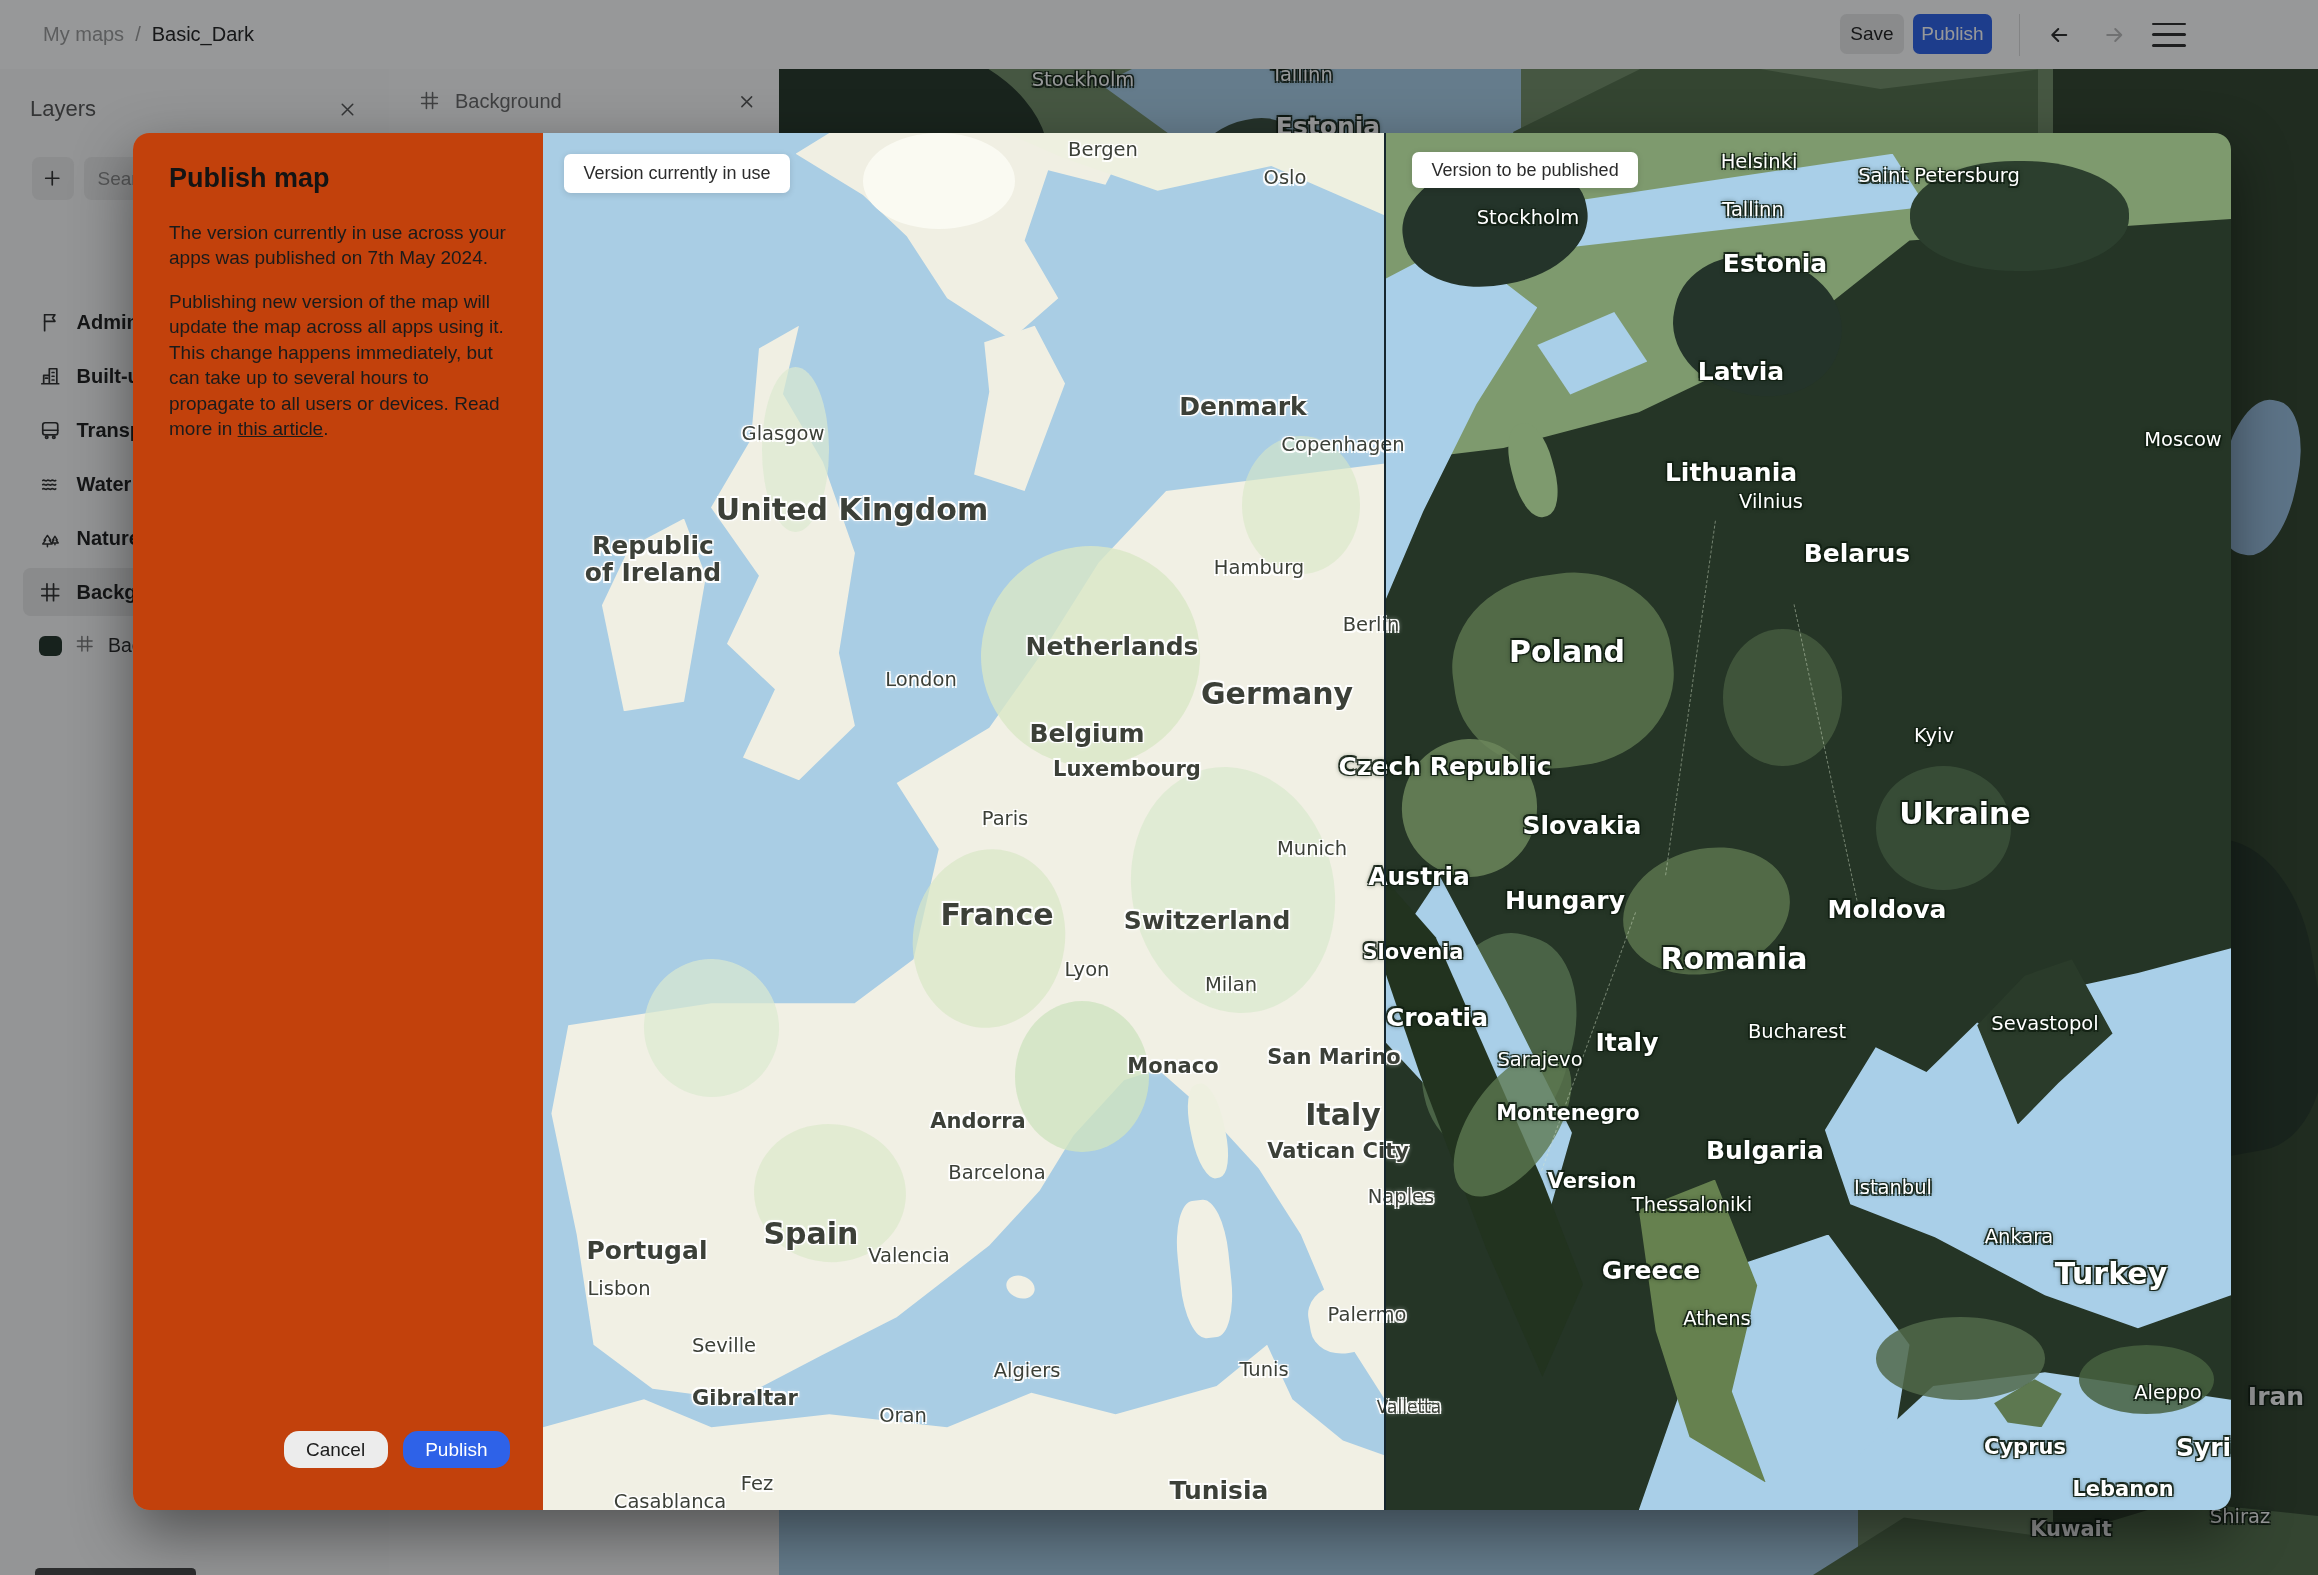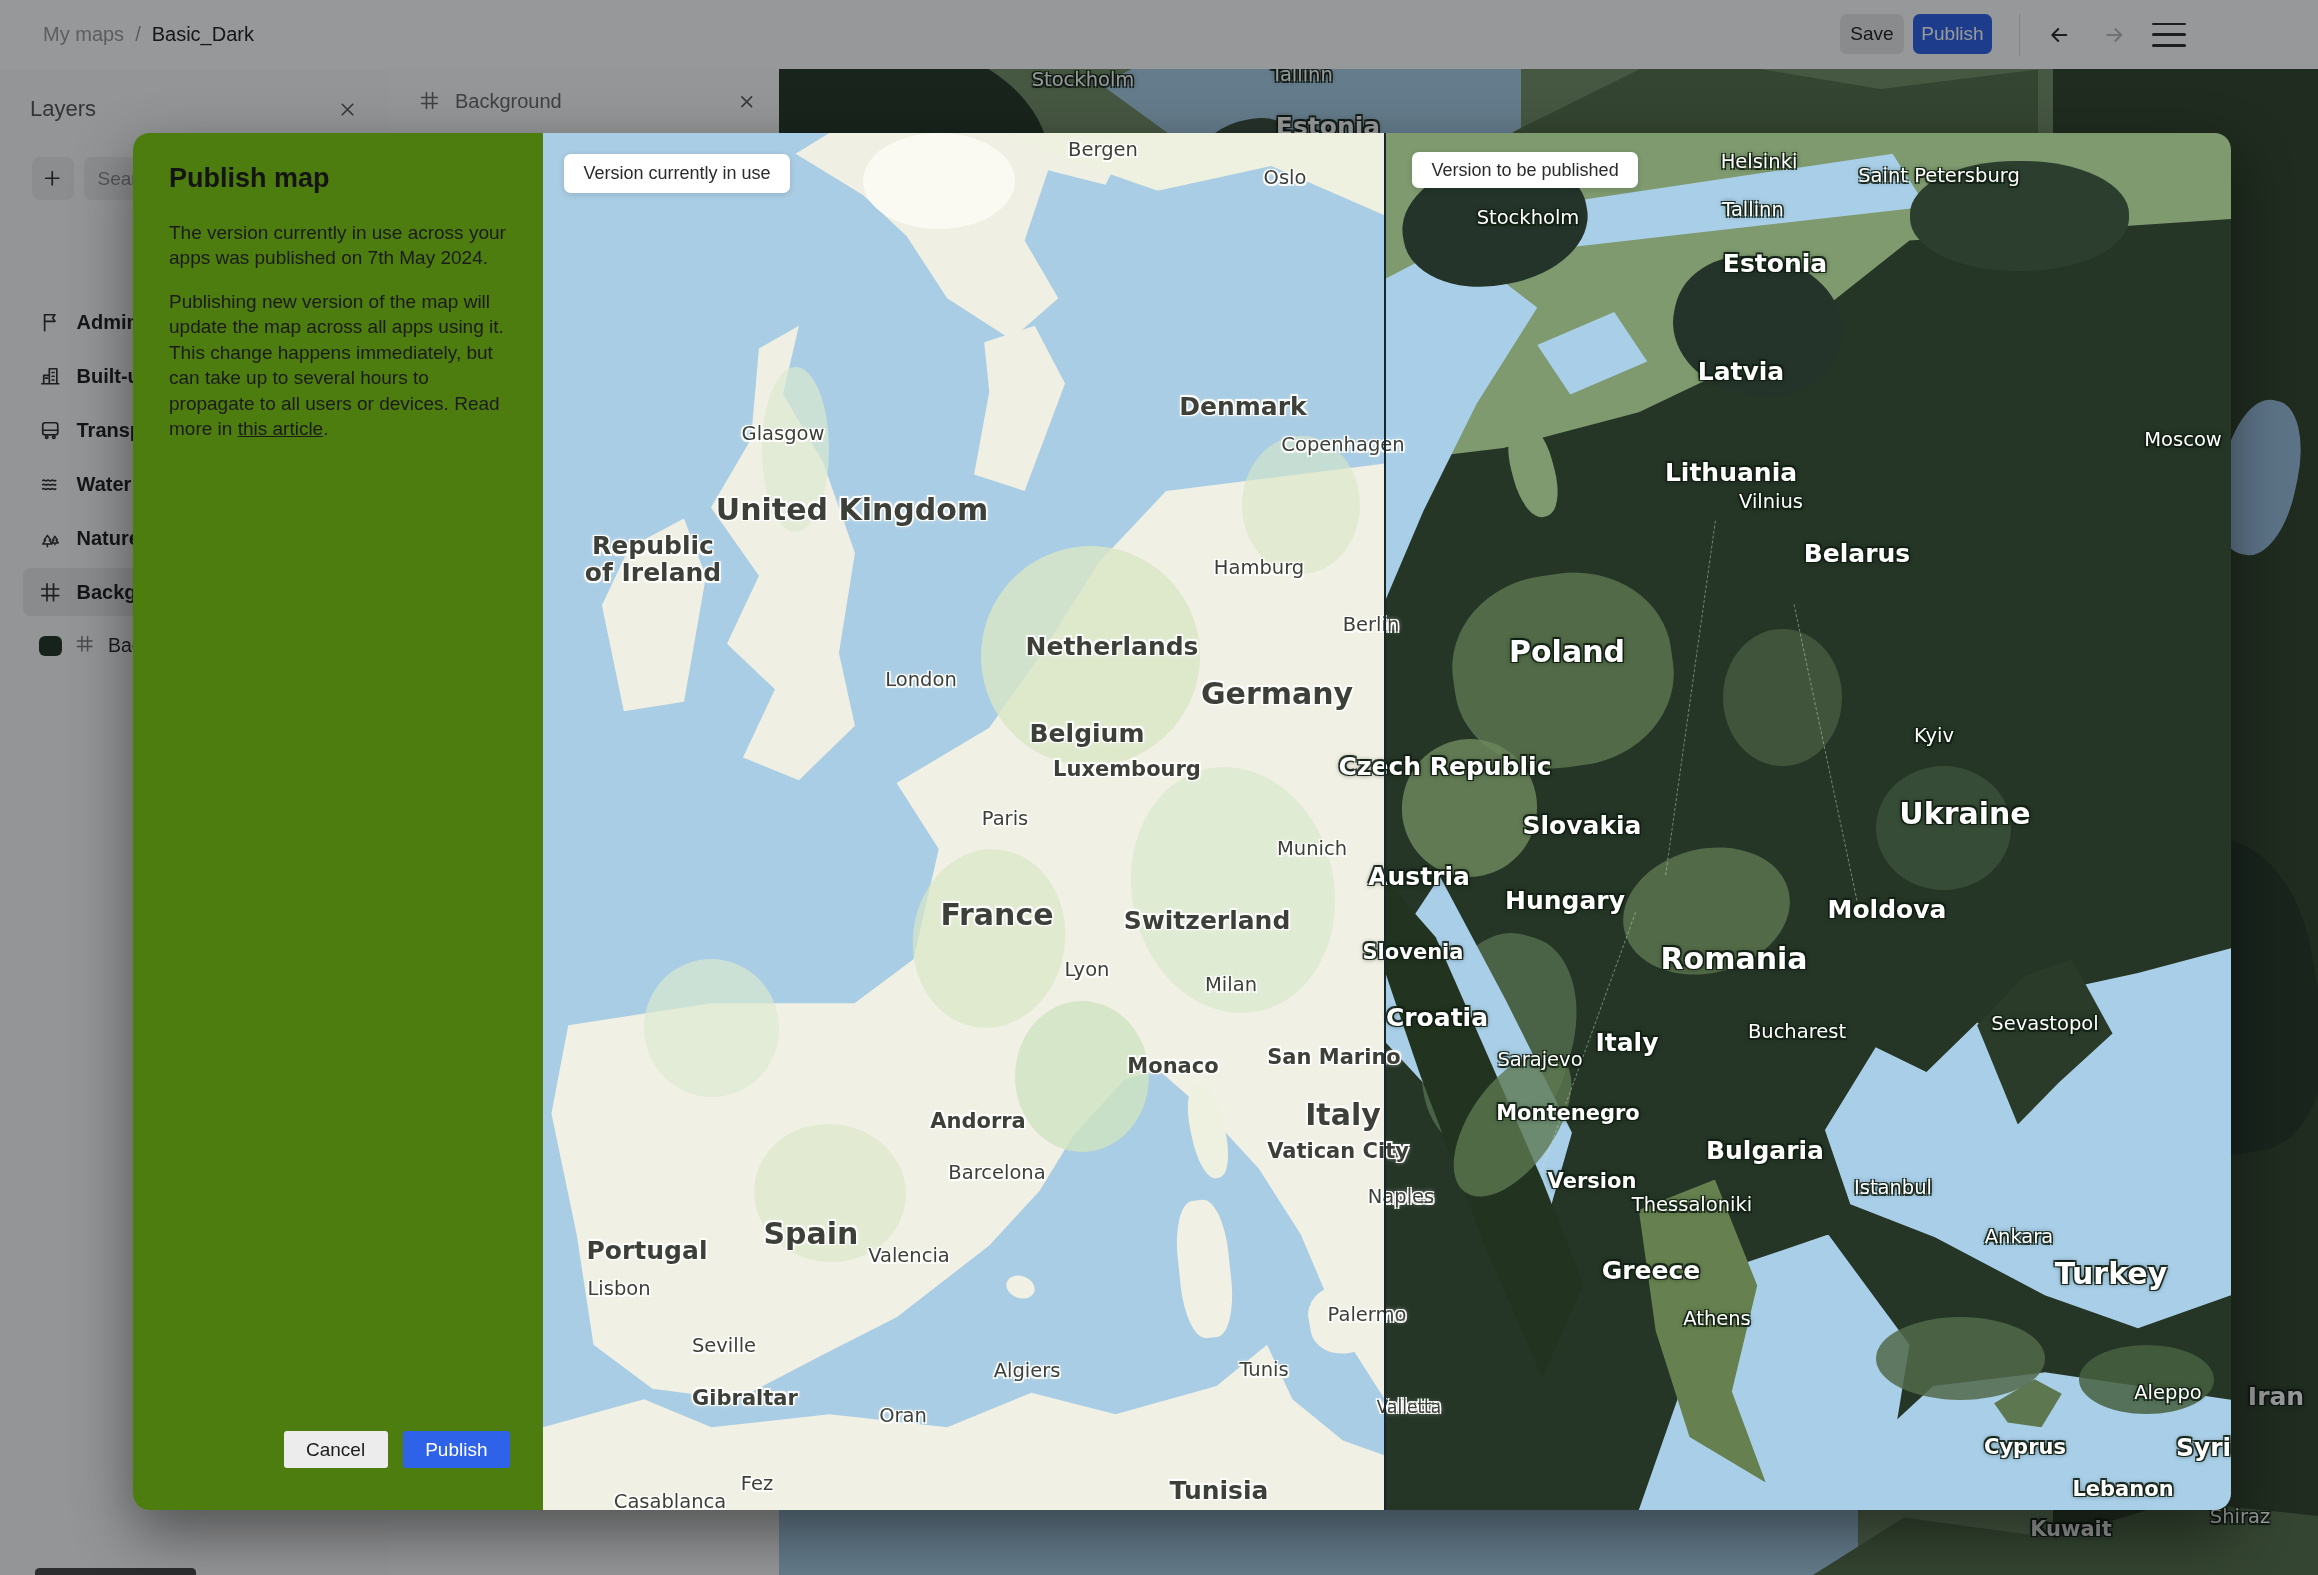--- a/index.html
+++ b/index.html
@@ -44,28 +44,28 @@
   #bg-tab-label{font-size:20px;color:#6a6a6a;flex:1;}
   #bottom-left-bar{left:35px;top:1568px;width:161px;height:7.5px;background:#474747;border-radius:4.5px 4.5px 0 0;z-index:1;}
   
   #map-canvas{left:779px;top:69px;width:1539px;height:1506px;background:#74906a;overflow:hidden;z-index:1;}
   .shape{position:absolute;}
   
   #dim{left:0;top:0;width:2319px;height:1575px;background:rgba(8,10,12,0.42);z-index:40;}
   
   #card{left:133px;top:133px;width:2098px;height:1377px;border-radius:16.5px;overflow:hidden;z-index:50;
         box-shadow:0 22.5px 60px rgba(0,0,0,0.45);display:flex;}
-  #modal{width:410px;height:100%;background:#4d7c0f;box-sizing:border-box;display:flex;flex-direction:column;
+  #modal{width:410px;height:100%;background:#c2410c;box-sizing:border-box;display:flex;flex-direction:column;
          padding:30px 33px 42px 36px;position:relative;z-index:5;}
   #modal-title{font-size:27px;font-weight:700;color:#141414;margin:0 0 7.5px 0;}
   .modal-p{font-size:19px;line-height:25.5px;color:#1b1b1b;margin:18px 0 0 0;}
   #article-link{color:#1b1b1b;text-decoration:underline;cursor:pointer;}
   #modal-spacer{flex:1;}
   #modal-btns{display:flex;justify-content:flex-end;gap:15px;}
-  .m-btn{height:37px;border-radius:3px;display:flex;align-items:center;justify-content:center;
+  .m-btn{height:37px;border-radius:15px;display:flex;align-items:center;justify-content:center;
          font-size:19px;padding:0 22.5px;cursor:pointer;}
   #cancel-btn{background:#ececec;color:#1c1c1c;}
   #publish-btn-modal{background:#2e62e8;color:#ffffff;}
   
   #map-area{position:relative;width:1688px;height:1377px;flex:0 0 1688px;overflow:hidden;}
   #pane-light{left:0;top:0;width:842px;height:1377px;background:#a9cde4;overflow:hidden;}
   #pane-dark{left:842px;top:0;width:846px;height:1377px;background:#253526;overflow:hidden;}
   #split-divider{left:841px;top:0;width:2.2px;height:1377px;background:#15262d;z-index:30;}
   .chip{position:absolute;background:#ffffff;border-radius:6.7px;display:flex;align-items:center;justify-content:center;
         font-size:18px;color:#2b2b2b;z-index:35;padding:0 19.5px;height:39px;box-shadow:0 1.5px 6px rgba(0,0,0,0.12);

